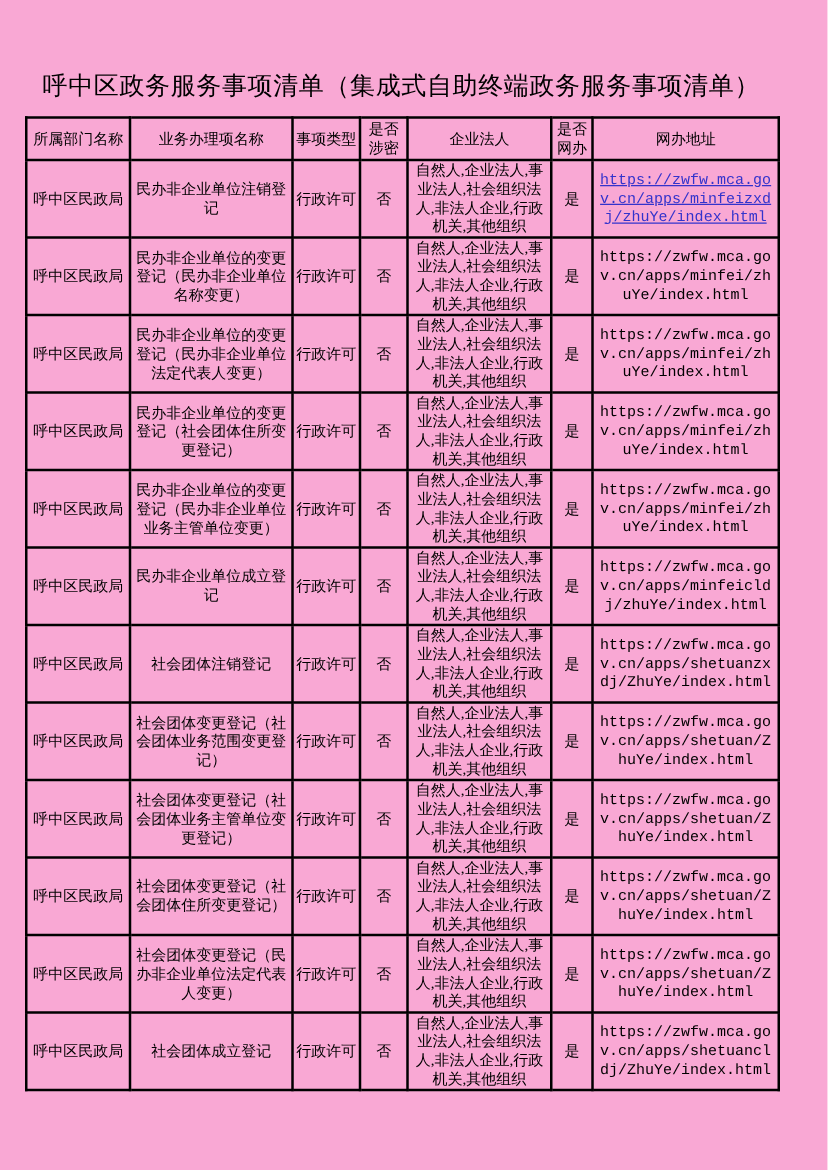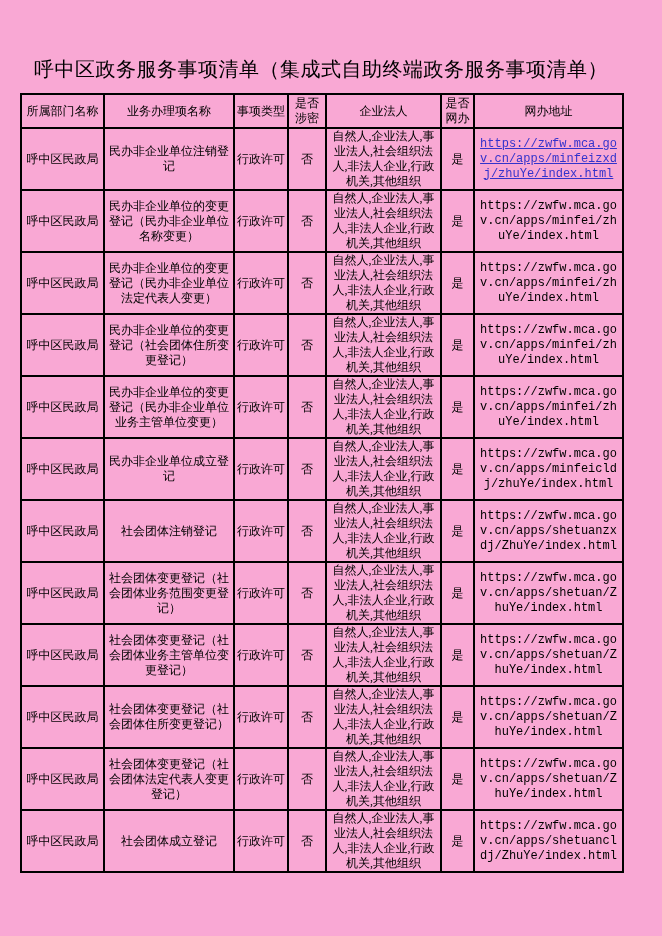--- a/index.html
+++ b/index.html
@@ -182,21 +182,21 @@
           <td class="c-dept">呼中区民政局</td>
           <td class="c-item">社会团体变更登记（社会团体住所变更登记）</td>
           <td class="c-type">行政许可</td>
           <td class="c-secret">否</td>
           <td class="c-target">自然人,企业法人,事业法人,社会组织法人,非法人企业,行政机关,其他组织</td>
           <td class="c-online">是</td>
           <td class="c-url"><span>https://zwfw.mca.gov.cn/apps/shetuan/ZhuYe/index.html</span></td>
         </tr>
         <tr>
           <td class="c-dept">呼中区民政局</td>
-          <td class="c-item">社会团体变更登记（社会团体法定代表人变更登记）</td>
+          <td class="c-item">社会团体变更登记（民办非企业单位法定代表人变更）</td>
           <td class="c-type">行政许可</td>
           <td class="c-secret">否</td>
           <td class="c-target">自然人,企业法人,事业法人,社会组织法人,非法人企业,行政机关,其他组织</td>
           <td class="c-online">是</td>
           <td class="c-url"><span>https://zwfw.mca.gov.cn/apps/shetuan/ZhuYe/index.html</span></td>
         </tr>
         <tr>
           <td class="c-dept">呼中区民政局</td>
           <td class="c-item">社会团体成立登记</td>
           <td class="c-type">行政许可</td>

